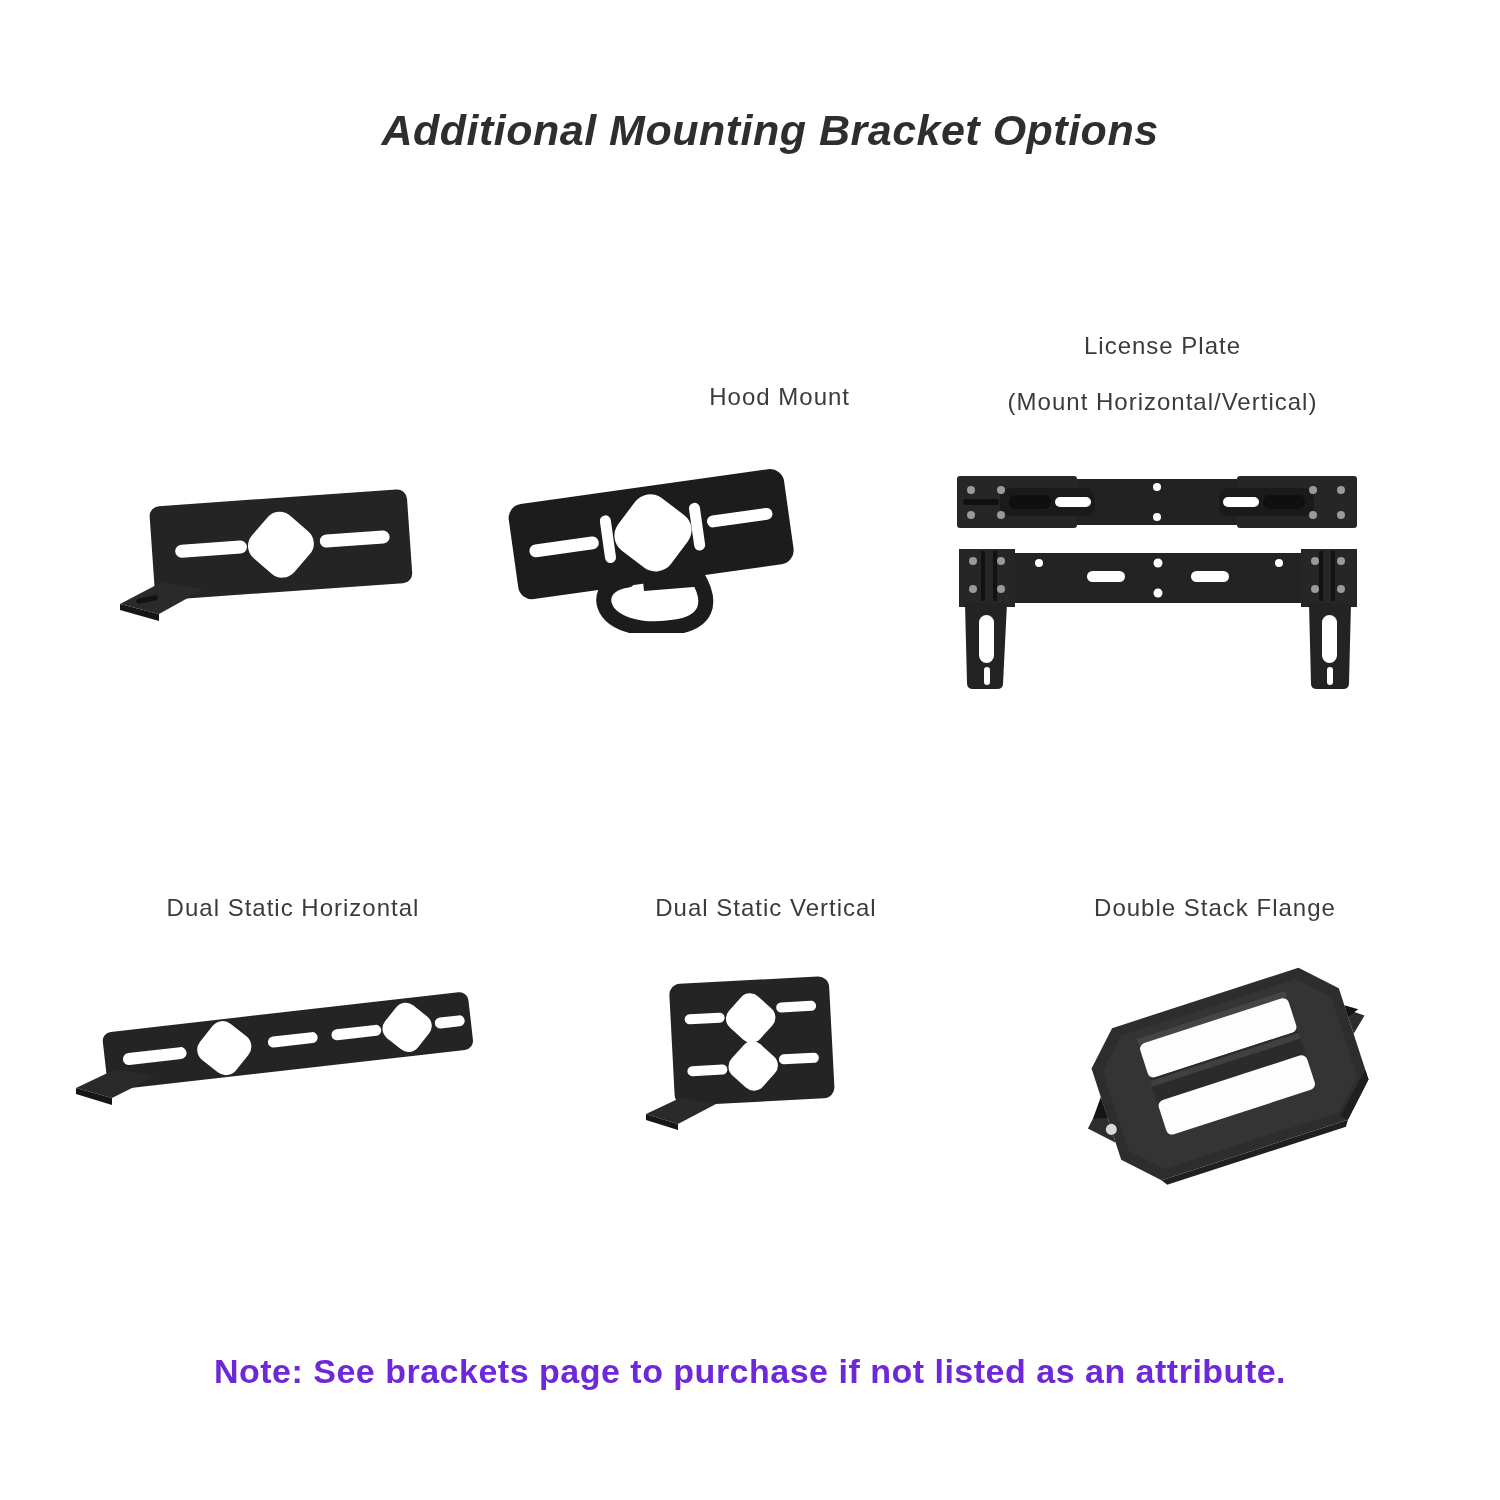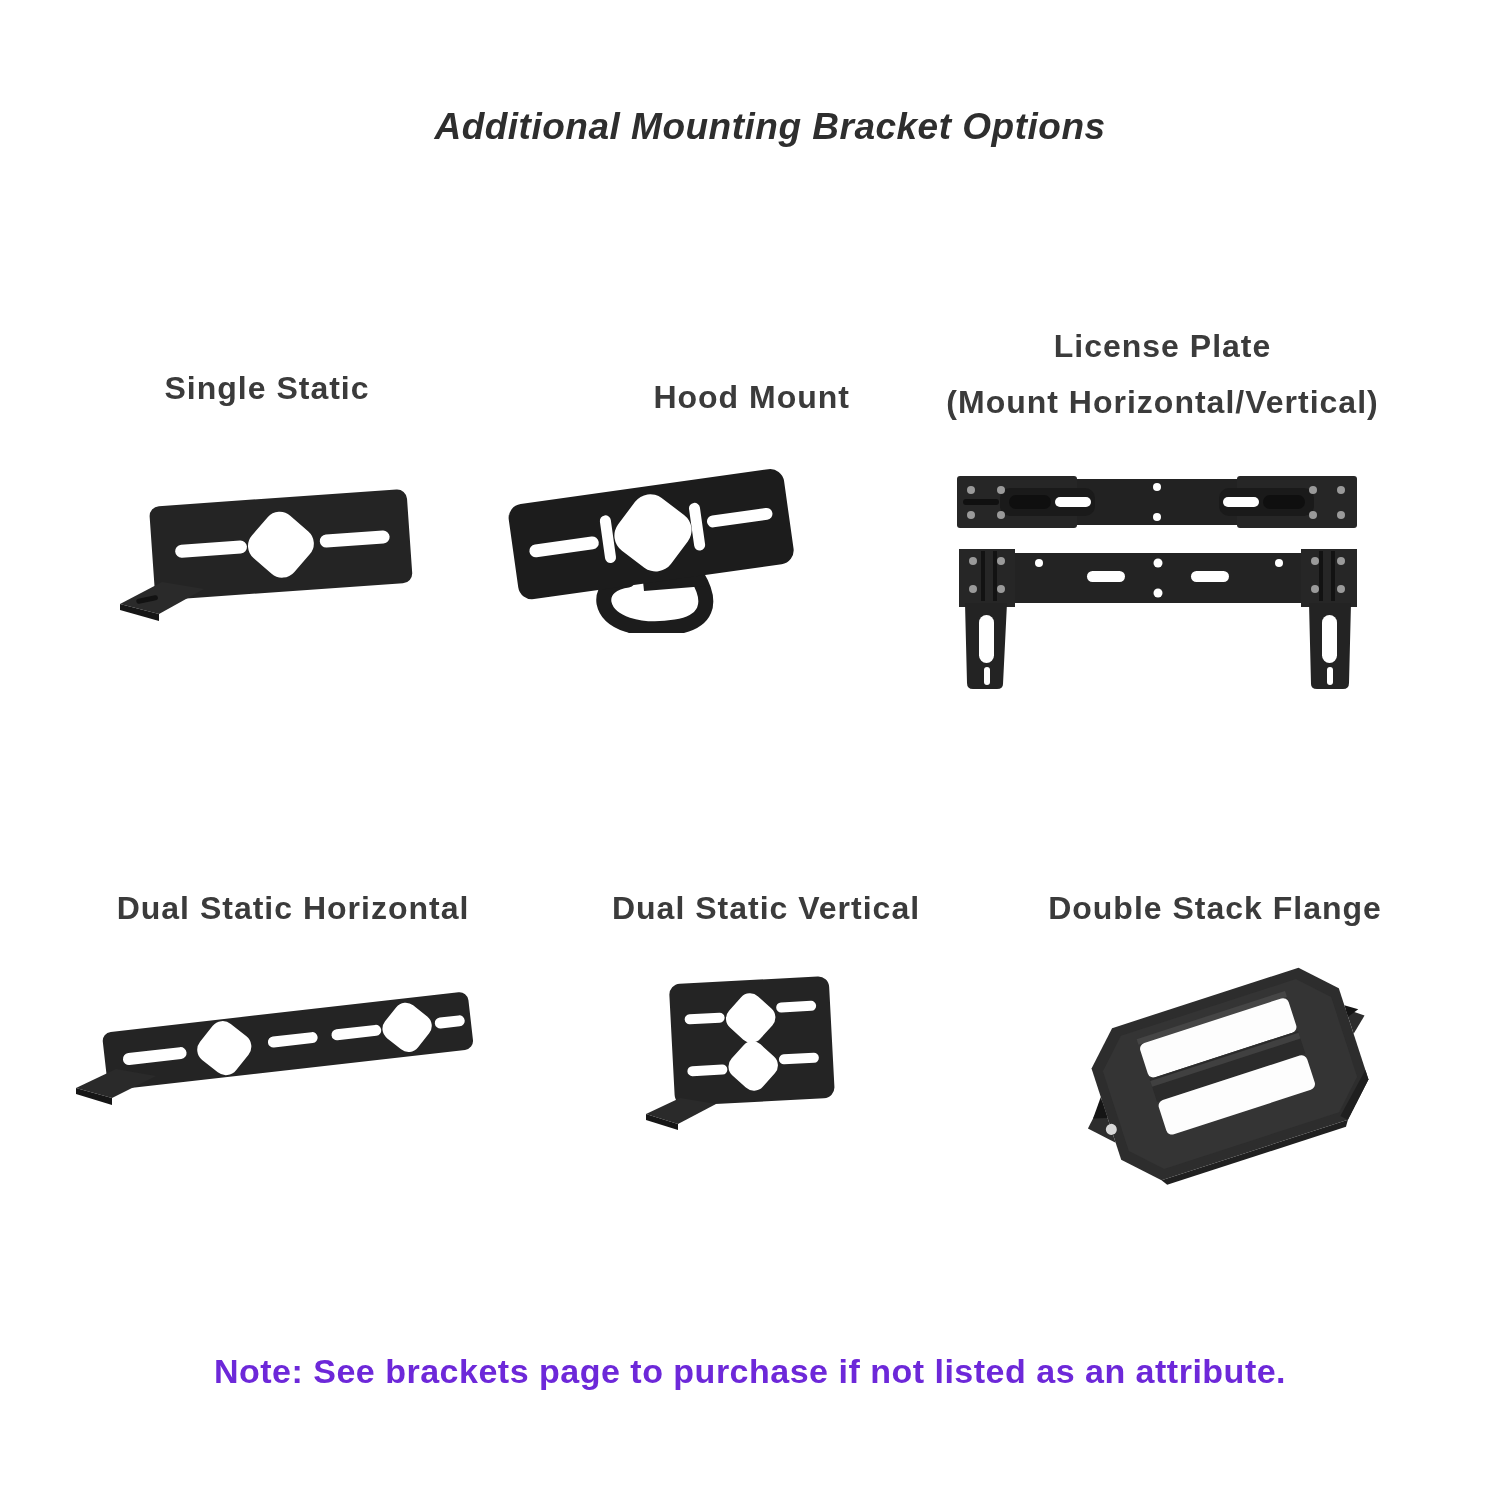--- a/index.html
+++ b/index.html
@@ -7,32 +7,32 @@
     position:relative;
     width:1500px;height:1500px;
     background:#ffffff;
     overflow:hidden;
     font-family:"Liberation Sans", sans-serif;
   }
   .abs{position:absolute;}
   .title{
     left:0;right:0;top:106px;
     text-align:center;
-    font-size:37px;
+    font-size:43px;
     font-weight:700;
     font-style:italic;
     letter-spacing:.5px;
     color:#2e2e2e;
     padding-left:40px;
   }
   .bracket-label{
     position:absolute;
     text-align:center;
-    font-size:32px;
-    font-weight:700;
+    font-size:24px;
+    font-weight:400;
     letter-spacing:1px;
     color:#3b3b3b;
     line-height:56px;
   }
   .note{
     left:0;right:0;top:1352px;
     text-align:center;
     font-size:34px;
     font-weight:700;
     letter-spacing:.5px;
@@ -40,21 +40,20 @@
   }
   svg{display:block;}
 </style>
 </head>
 <body>
 
 <div id="canvas">
 
   <div class="abs title">Additional Mounting Bracket Options</div>
 
-  <div class="bracket-label" style="left:62px;top:360px;width:410px;">Single Static</div>
   <div class="bracket-label" style="left:480px;top:369px;width:370px;text-align:right;">Hood Mount</div>
   <div class="bracket-label" style="left:880px;top:318px;width:565px;">
     <span style="display:block;">License Plate</span>
     <span style="display:block;">(Mount Horizontal/Vertical)</span>
   </div>
 
   <svg class="abs" style="left:112px;top:468px;" width="330" height="160" viewBox="0 0 330 160">
     <g transform="rotate(-4 165 78)">
       <rect x="40" y="30" width="258" height="94" rx="10" fill="#242424"></rect>
       <rect x="141" y="49" width="56" height="56" rx="16" fill="#ffffff" transform="rotate(45 169 77)"></rect>

